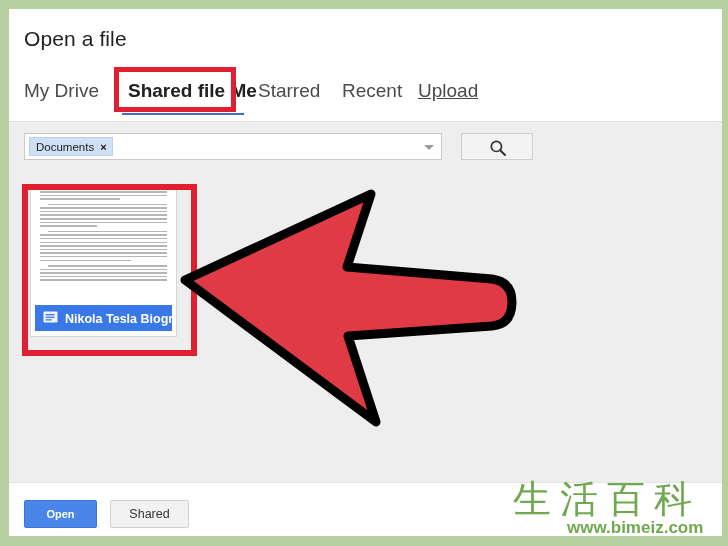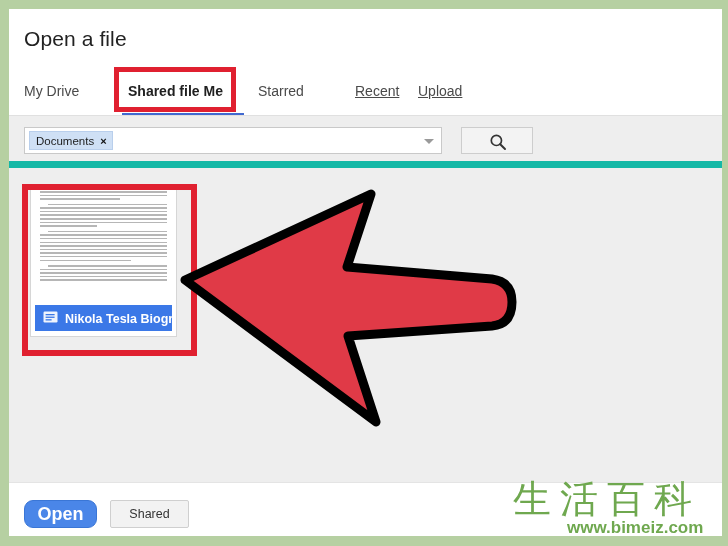--- a/index.html
+++ b/index.html
@@ -77,21 +77,21 @@
     left: 0;
     top: 62px;
     width: 713px;
     height: 44px;
   }
   .tab {
     position: absolute;
     top: 0;
     height: 40px;
     line-height: 40px;
-    font-size: 14px;
+    font-size: 19px;
     color: #4a4a4a;
     white-space: nowrap;
     cursor: pointer;
   }
   .tab.active {
     color: #202020;
     font-weight: bold;
   }
   #tab-underline {
     position: absolute;
@@ -104,26 +104,26 @@
     position: absolute;
     border: 5px solid #e02030;
     box-sizing: border-box;
     pointer-events: none;
   }
 
   
   #toolbar {
     position: absolute;
     left: 0;
-    top: 106px;
+    top: 112px;
     width: 713px;
     height: 53px;
     background: #eeeeee;
     border-top: 1px solid #e0e0e0;
-    border-bottom: 7px solid #14b8a6;
+    border-bottom: 2px solid #14b8a6;
     box-sizing: border-box;
   }
   #filter-box {
     position: absolute;
     left: 15px;
     top: 11px;
     width: 418px;
     height: 27px;
     background: #ffffff;
     border: 1px solid #c9c9c9;
@@ -287,26 +287,26 @@
   #open-button {
     position: absolute;
     left: 15px;
     top: 17px;
     width: 73px;
     height: 28px;
     background: #4a86e8;
     border: 1px solid #3a76d6;
     box-sizing: border-box;
     color: #ffffff;
-    font-size: 18px;
+    font-size: 11px;
     font-weight: bold;
     line-height: 26px;
     text-align: center;
     cursor: pointer;
-    border-radius: 9px;
+    border-radius: 2px;
   }
   #cancel-button {
     position: absolute;
     left: 101px;
     top: 17px;
     width: 79px;
     height: 28px;
     background: #f2f2f2;
     border: 1px solid #cfcfcf;
     box-sizing: border-box;
@@ -359,21 +359,21 @@
   <div id="frame-right"></div>
 
   <div id="dialog">
 
     <div id="dialog-title">Open a file</div>
 
     <div id="tabs">
       <div class="tab" style="left:15px;">My Drive</div>
       <div class="tab active" style="left:119px;">Shared file Me</div>
       <div class="tab" style="left:249px;text-align:center;">Starred</div>
-      <div class="tab" style="left:346px;text-decoration:underline;">Recent</div>
+      <div class="tab" style="left:333px;">Recent</div>
       <div class="tab" style="left:409px;text-decoration:underline;">Upload</div>
       <div id="tab-underline" style="left:113px; top:42px; width:122px;"></div>
     </div>
 
     <div id="tab-highlight" style="left:105px; top:58px; width:122px; height:45px;"></div>
 
     <div id="toolbar">
 
       <div id="filter-box">
         <div id="filter-chip">

